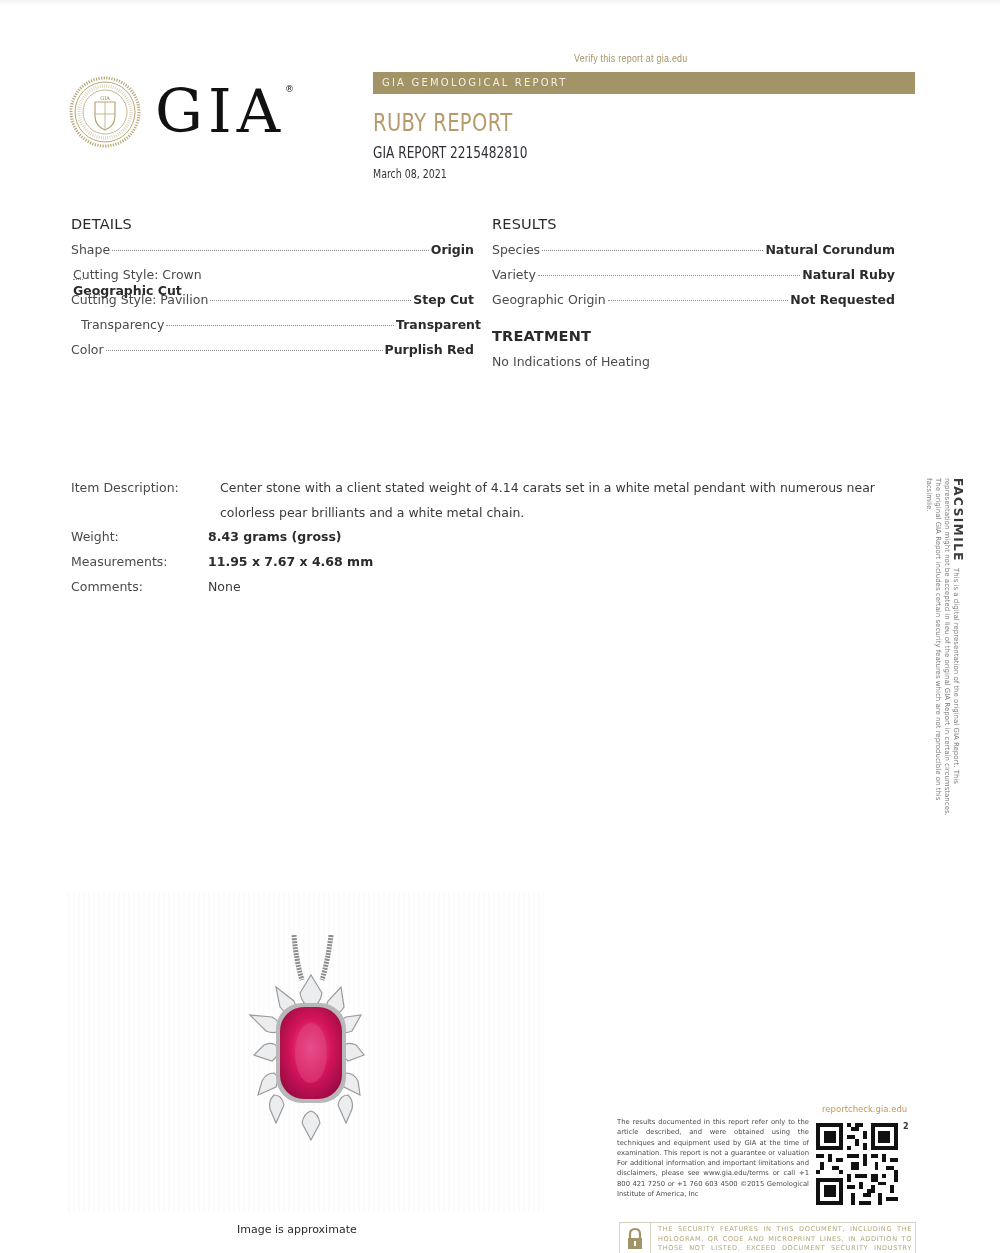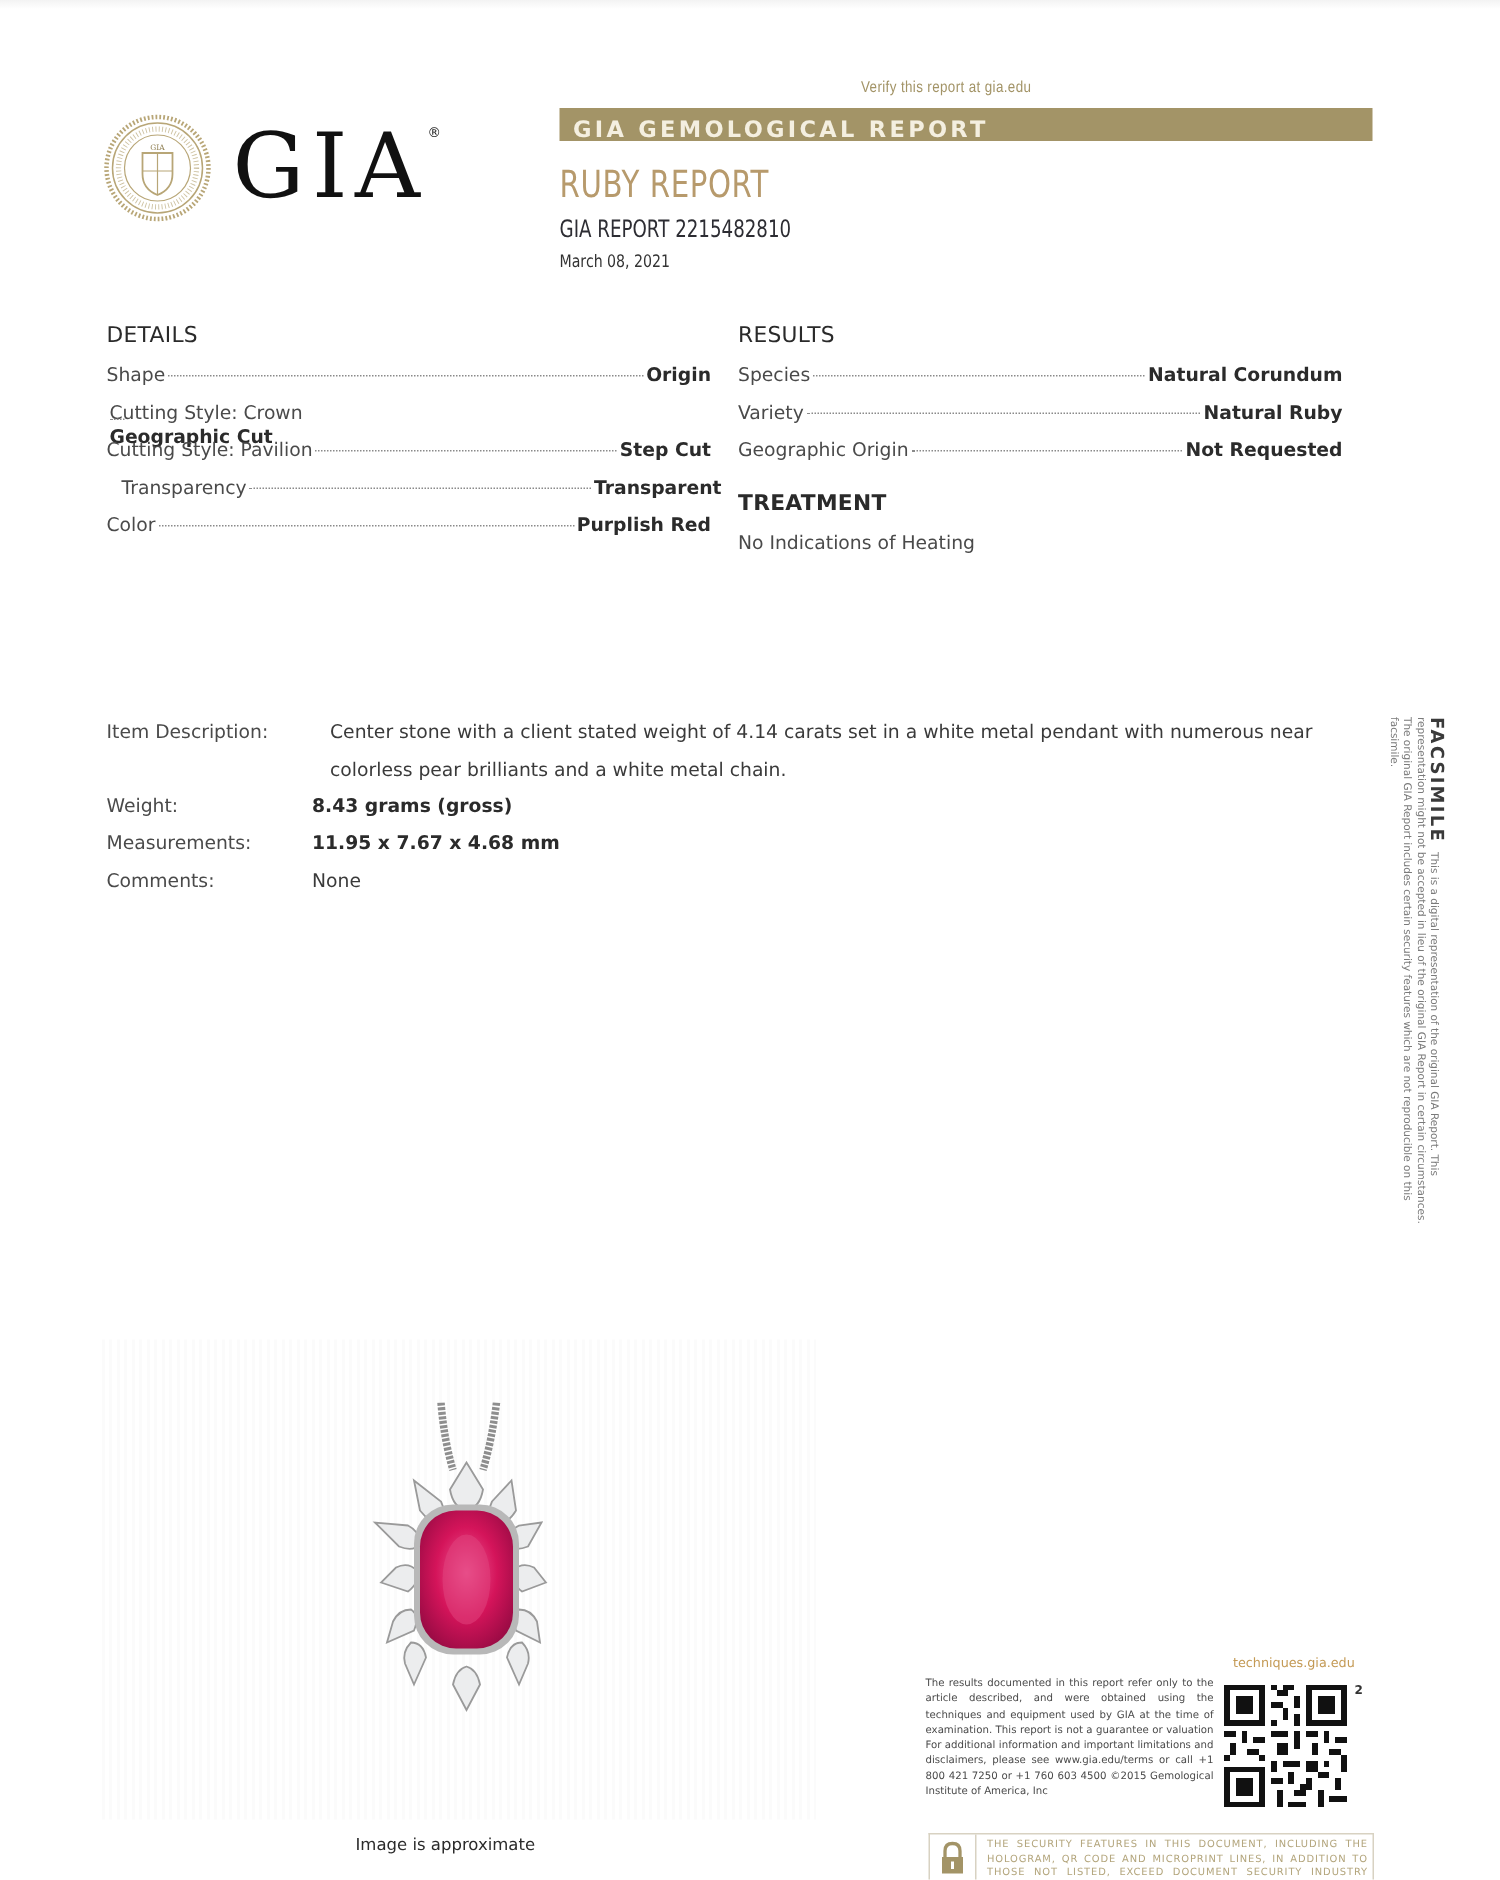--- a/index.html
+++ b/index.html
@@ -7,21 +7,21 @@
   .topshade { position:absolute; left:0; top:0; width:1000px; height:6px; background:linear-gradient(#f3f3f3,#ffffff); }
 
   
   .logo { position:absolute; left:69px; top:76px; width:230px; height:72px; }
   .seal { position:absolute; left:0; top:0; width:72px; height:72px; }
   .gia-word { position:absolute; left:86px; top:2px; font-family:"DejaVu Serif", serif; font-size:60px; font-weight:400; letter-spacing:5px; color:#111; line-height:66px; }
   .reg { position:absolute; left:216px; top:8px; font-size:9px; color:#222; }
 
   .verify { position:absolute; left:574px; top:52px; font-size:10.5px; color:#a39467; letter-spacing:0.3px; font-family:"Liberation Sans Narrow","Liberation Sans", sans-serif; transform:scaleX(0.85); transform-origin:left; }
   .band { position:absolute; left:373px; top:72px; width:542px; height:22px; background:#a39467; }
-  .band span { position:absolute; left:9px; top:5px; color:#f4efe0; font-size:15px; font-weight:700; letter-spacing:2.2px; }
+  .band span { position:absolute; left:9px; top:5px; color:#f4efe0; font-size:10px; font-weight:400; letter-spacing:2.2px; }
   .rtitle { position:absolute; left:373px; top:108px; font-size:25px; color:#b79a6c; letter-spacing:0.5px; transform:scaleX(0.78); transform-origin:left; }
   .rnum { position:absolute; left:373px; top:143px; font-size:16px; color:#2d2d33; transform:scaleX(0.76); transform-origin:left; }
   .rdate { position:absolute; left:373px; top:167px; font-size:11.5px; color:#333; transform:scaleX(0.82); transform-origin:left; }
 
   
   .sec-h { position:absolute; font-size:14.5px; color:#2a2a2a; letter-spacing:0.2px; }
   .row { position:absolute; height:20px; display:flex; align-items:baseline; font-size:12.5px; }
   .row .lbl { color:#4a4a4a; white-space:nowrap; }
   .row .dots { flex:1; border-bottom:1.5px dotted #8a8a8a; margin:0 2px; transform:translateY(-3px); min-width:10px; }
   .row .val { font-weight:700; color:#2b2b2b; white-space:nowrap; }
@@ -167,21 +167,21 @@
     <path d="M40 52 L44 72 Q52 82 58 80 Q62 74 58 66 Z"></path>
   </g>
 
   <rect x="40" y="68" width="70" height="100" rx="26" fill="#b8b8b8"></rect>
   <rect x="44" y="72" width="62" height="92" rx="24" fill="url(#rg)"></rect>
   <ellipse cx="75" cy="118" rx="16" ry="30" fill="#e0437e" opacity="0.55"></ellipse>
 </svg>
 <div class="caption">Image is approximate</div>
 
 <div class="disclaimer">The results documented in this report refer only to the article described, and were obtained using the techniques and equipment used by GIA at the time of examination. This report is not a guarantee or valuation For additional information and important limitations and disclaimers, please see www.gia.edu/terms or call +1 800 421 7250 or +1 760 603 4500 ©2015 Gemological Institute of America, Inc</div>
-<div class="rcheck">techniques.gia.edu</div>
+<div class="rcheck">reportcheck.gia.edu</div>
 <svg class="qr" viewBox="0 0 21 21" shape-rendering="crispEdges">
   <rect width="21" height="21" fill="#fff"></rect>
   <g fill="#111">
     <path d="M0 0h7v7H0z M1 1v5h5V1z M2 2h3v3H2z"></path>
     <path d="M14 0h7v7h-7z M15 1v5h5V1z M16 2h3v3h-3z"></path>
     <path d="M0 14h7v7H0z M1 15v5h5v-5z M2 16h3v3H2z"></path>
     <path d="M8 0h1v1H8z M10 0h2v1h-2z M9 1h2v1H9z M12 2h1v2h-1z M8 3h2v1H8z M10 4h1v2h-1z M8 6h1v1H8z M12 5h1v2h-1z"></path>
     <path d="M0 8h2v1H0z M3 8h1v2H3z M5 9h2v1H5z M1 10h1v2H1z M4 11h2v1H4z M0 12h1v1H0z M6 12h1v1H6z"></path>
     <path d="M8 8h3v1H8z M12 8h1v3h-1z M9 10h2v2H9z M14 8h2v1h-2z M17 8h1v2h-1z M19 9h2v1h-2z M15 10h1v2h-1z M18 11h2v1h-2z M8 13h1v2H8z M10 13h3v1h-3z M14 13h2v2h-2z M17 13h1v1h-1z M20 12h1v3h-1z"></path>
     <path d="M8 16h2v1H8z M11 15h1v2h-1z M9 18h1v3H9z M12 18h2v1h-2z M14 16h1v2h-1z M16 15h2v1h-2z M19 16h1v2h-1z M16 18h1v3h-1z M18 19h3v1h-3z M11 20h3v1h-3z M13 17h1v1h-1z"></path>

